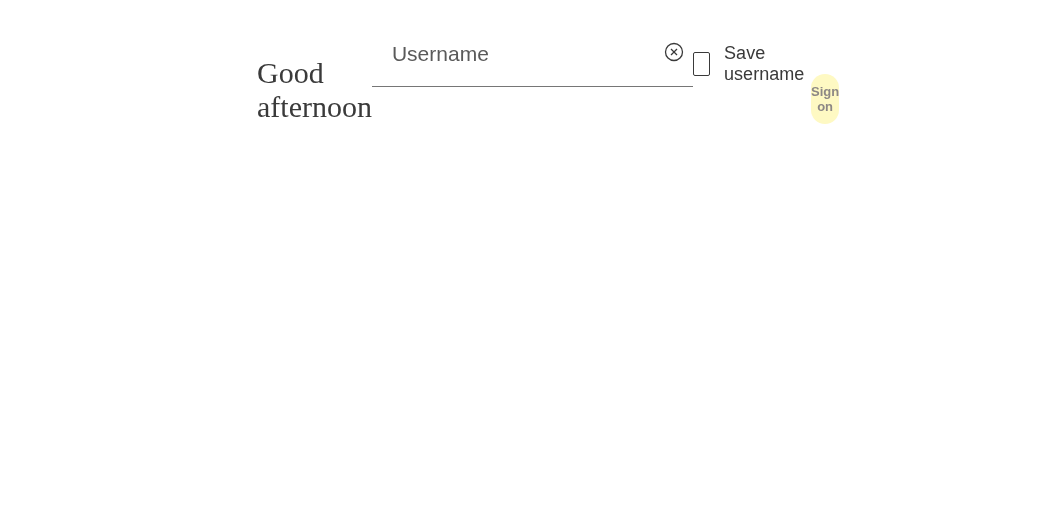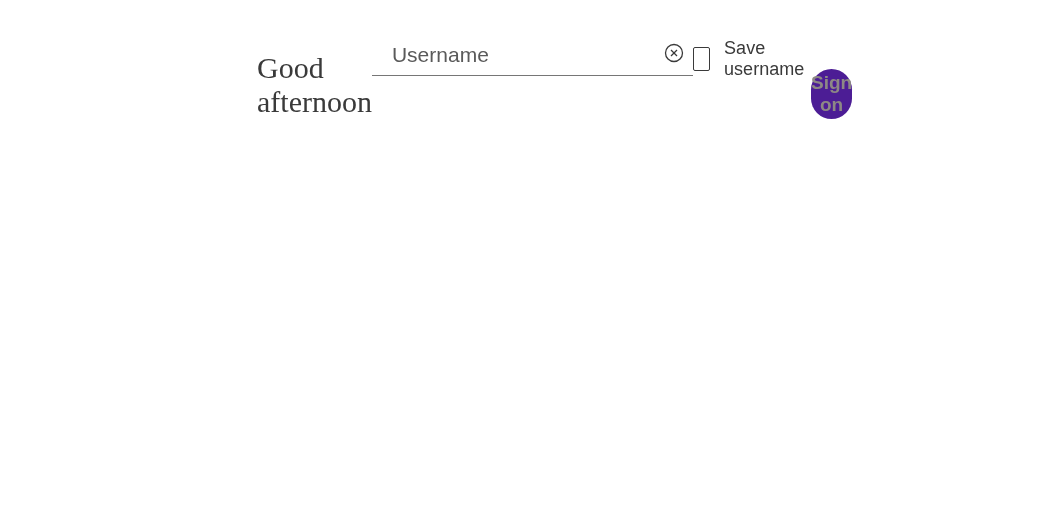--- a/index.html
+++ b/index.html
@@ -35,21 +35,21 @@
       color: #3a3a3a;
       font-family: -apple-system, BlinkMacSystemFont, 'Segoe UI', Arial, sans-serif;
       margin-bottom: 52px;
     }
     .input-group {
       width: 100%;
       position: relative;
       border-bottom: 1px solid #767676;
       display: flex;
       align-items: center;
-      padding-bottom: 8px;
+      padding-bottom: 20px;
     }
     .input-group.username {
       margin-bottom: 72px;
     }
     .input-group.password {
       margin-bottom: 56px;
     }
     .input-field {
       flex: 1;
       border: none;
@@ -90,23 +90,23 @@
     .checkbox-label {
       font-size: 18px;
       color: #3a3a3a;
       font-family: -apple-system, BlinkMacSystemFont, 'Segoe UI', Arial, sans-serif;
     }
     .signon-button {
       width: 220px;
       height: 50px;
       border-radius: 26px;
       border: none;
-      background: #4c1d95;
+      background: #fef9c3;
       color: #8d8885;
-      font-size: 19px;
+      font-size: 13px;
       font-family: -apple-system, BlinkMacSystemFont, 'Segoe UI', Arial, sans-serif;
       font-weight: 600;
       cursor: pointer;
     }
   </style>
 </head>
 <body>
 
 <div class="login-container">
   <h1 class="greeting">Good afternoon</h1>

